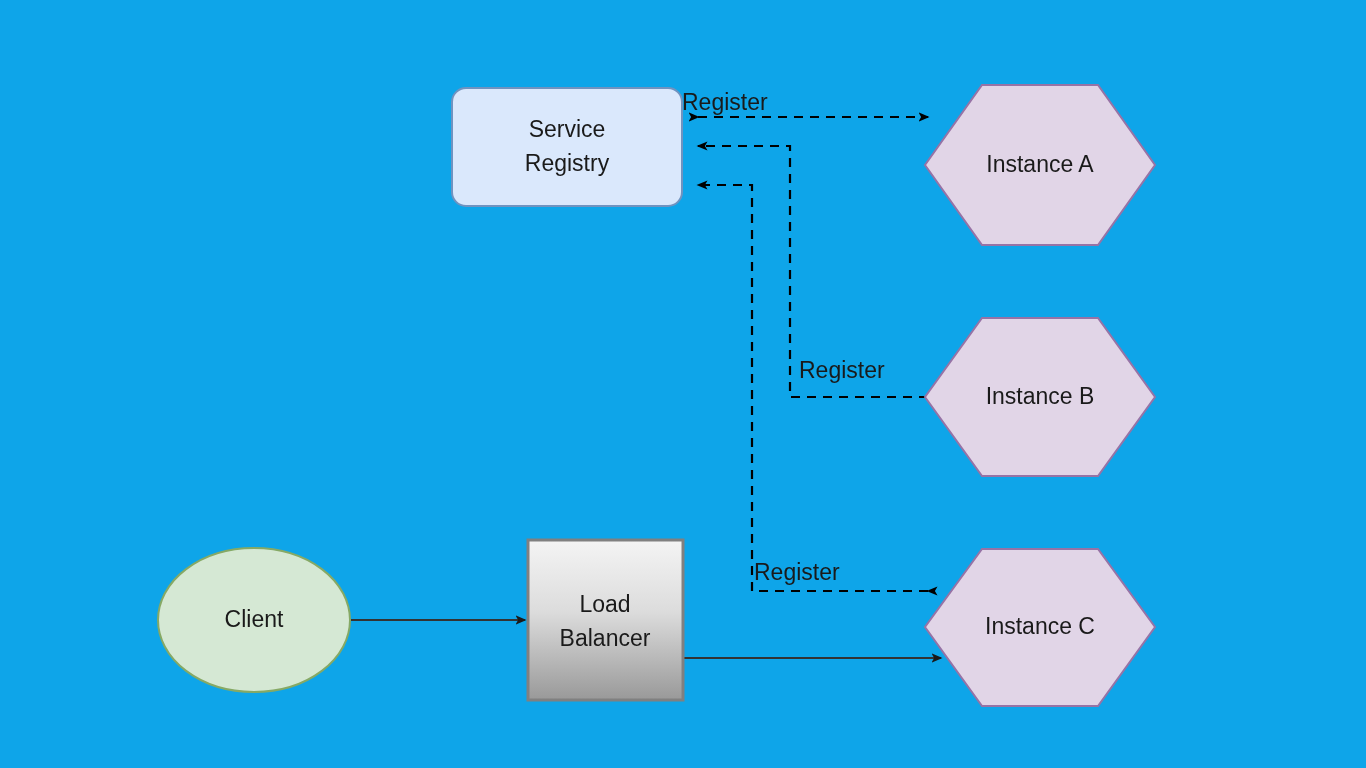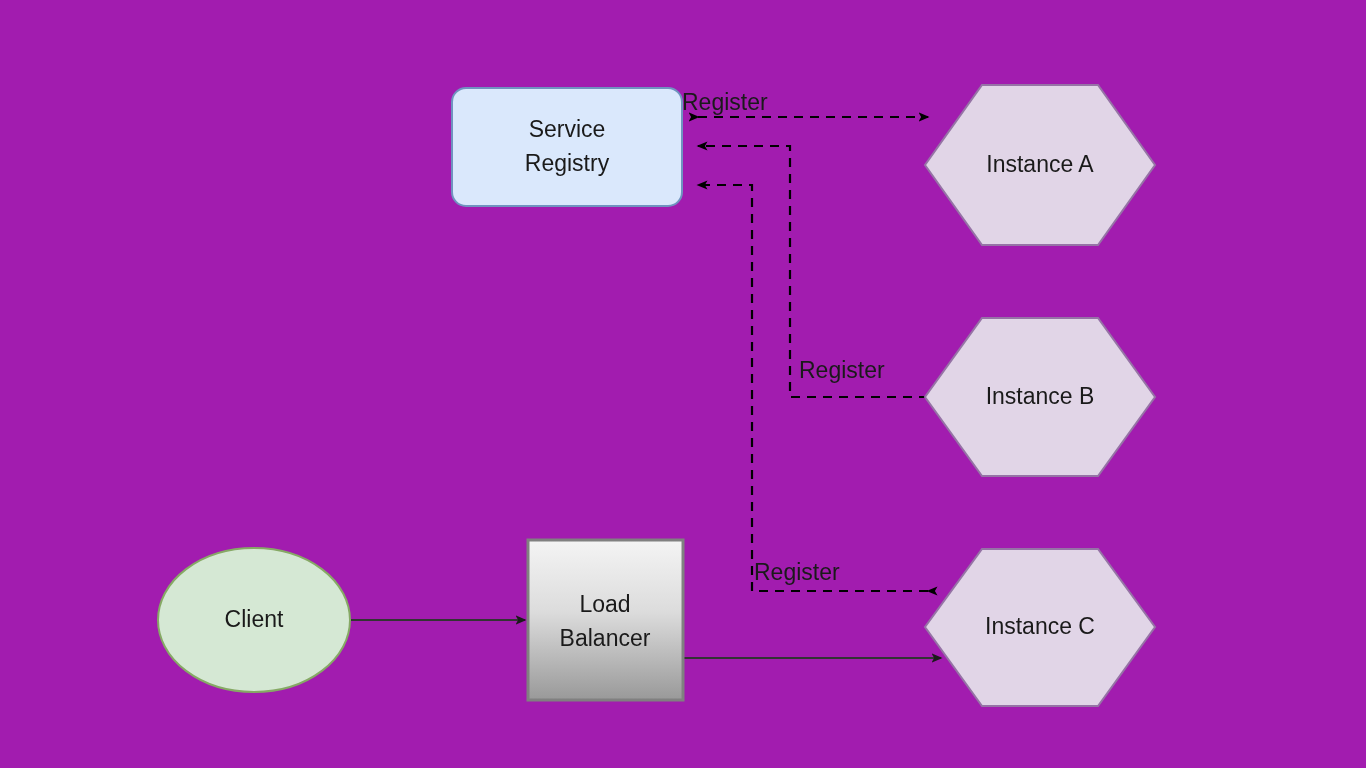--- a/index.html
+++ b/index.html
@@ -4,21 +4,21 @@
 <style>
   html, body {
     margin: 0;
     padding: 0;
     background: #e4fcfc;
   }
   #canvas {
     position: relative;
     width: 1366px;
     height: 768px;
-    background: #a21caf;
+    background: #0ea5e9;
     overflow: hidden;
     font-family: "Liberation Sans", sans-serif;
   }
   #diagram-svg {
     position: absolute;
     top: 0;
     left: 0;
     width: 1366px;
     height: 768px;
   }

